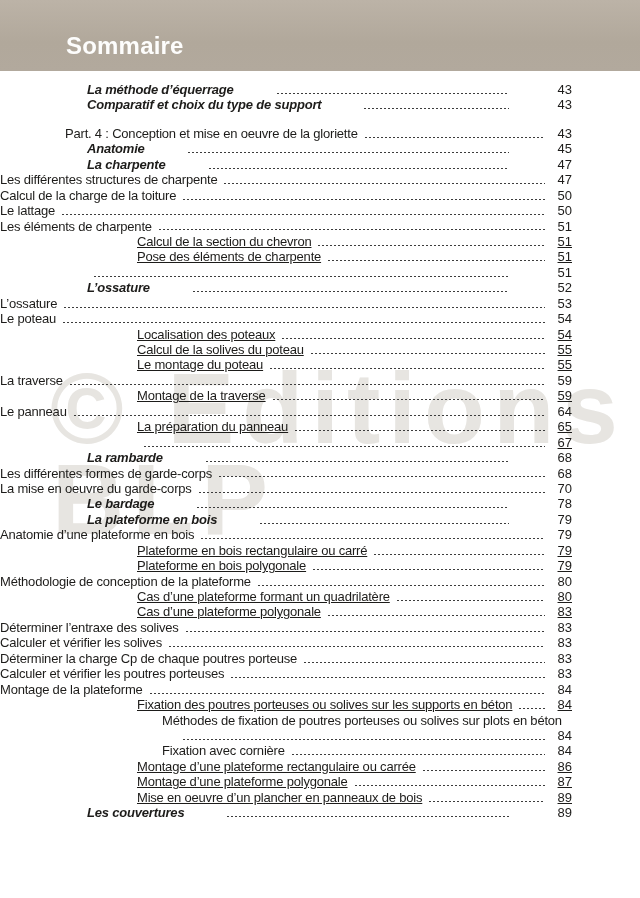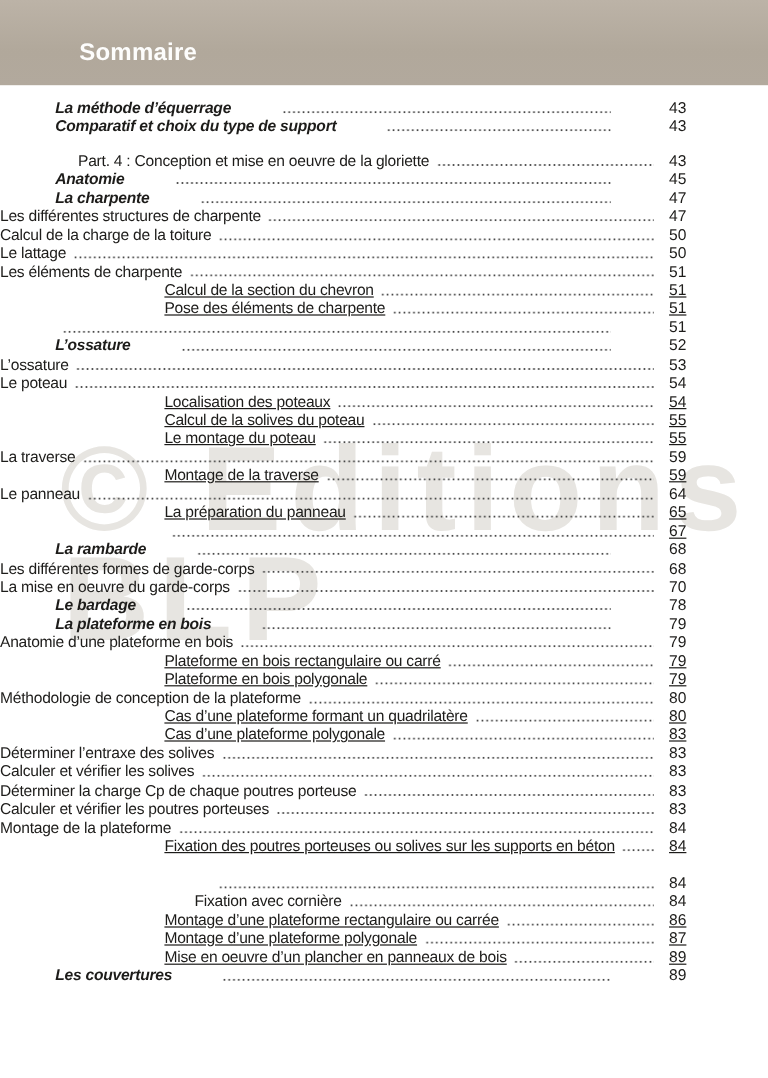--- a/index.html
+++ b/index.html
@@ -14,21 +14,21 @@
 
   
   .band{
     width:640px;height:71px;
     background:linear-gradient(180deg,#bcb3a7 0%,#b1a89b 60%,#b2a99d 100%);
     box-sizing:border-box;
     padding:34px 0 0 66px;
   }
   .band-title{
     color:#fdfdfc;
-    font-size:20px;
+    font-size:24px;
     font-weight:700;
     letter-spacing:0.2px;
     line-height:1;
   }
 
   
   .content{
     position:relative;
     width:640px;height:827px;
     overflow:hidden;
@@ -64,21 +64,21 @@
     color:#1d1c1a;
     letter-spacing:-0.2px;
     box-sizing:border-box;
     padding-right:68px;
   }
   .row.gap{margin-top:13px;}
   .label{white-space:nowrap;flex:0 0 auto;}
   .s-part .label{font-weight:400;}
   .s-section .label{font-weight:700;font-style:italic;}
   .lvl0{padding-left:65px;}
-  .lvl1{padding-left:46px;gap:36px;}
+  .lvl1{padding-left:87px;gap:36px;}
   .lvl2{}
   .lvl3{padding-left:137px;text-decoration:underline;}
   .lvl4{padding-left:162px;}
   .lvl5{padding-left:176px;}
   .dots{
     flex:1 1 auto;
     min-width:6px;
     margin:0 5px 0 6px;
     background-image:radial-gradient(circle,#3c3c3c 0.75px,transparent 0.95px);
     background-size:4px 3px;
@@ -301,20 +301,21 @@
     <span class="label">Montage de la plateforme</span>
     <span class="dots"></span>
     <span class="page-num">84</span>
   </div>
         <div class="row lvl3 s-plain">
     <span class="label">Fixation des poutres porteuses ou solives sur les supports en béton</span>
     <span class="dots"></span>
     <span class="page-num">84</span>
   </div>
         <div class="row lvl4 s-plain">
+    <span class="label">Méthodes de fixation de poutres porteuses ou solives sur plots en béton</span>
     <span class="dots hide"></span>
     <span class="page-num hide"></span>
   </div>
         <div class="row lvl5 s-plain">
     <span class="label"></span>
     <span class="dots"></span>
     <span class="page-num">84</span>
   </div>
         <div class="row lvl4 s-plain">
     <span class="label">Fixation avec cornière</span>

